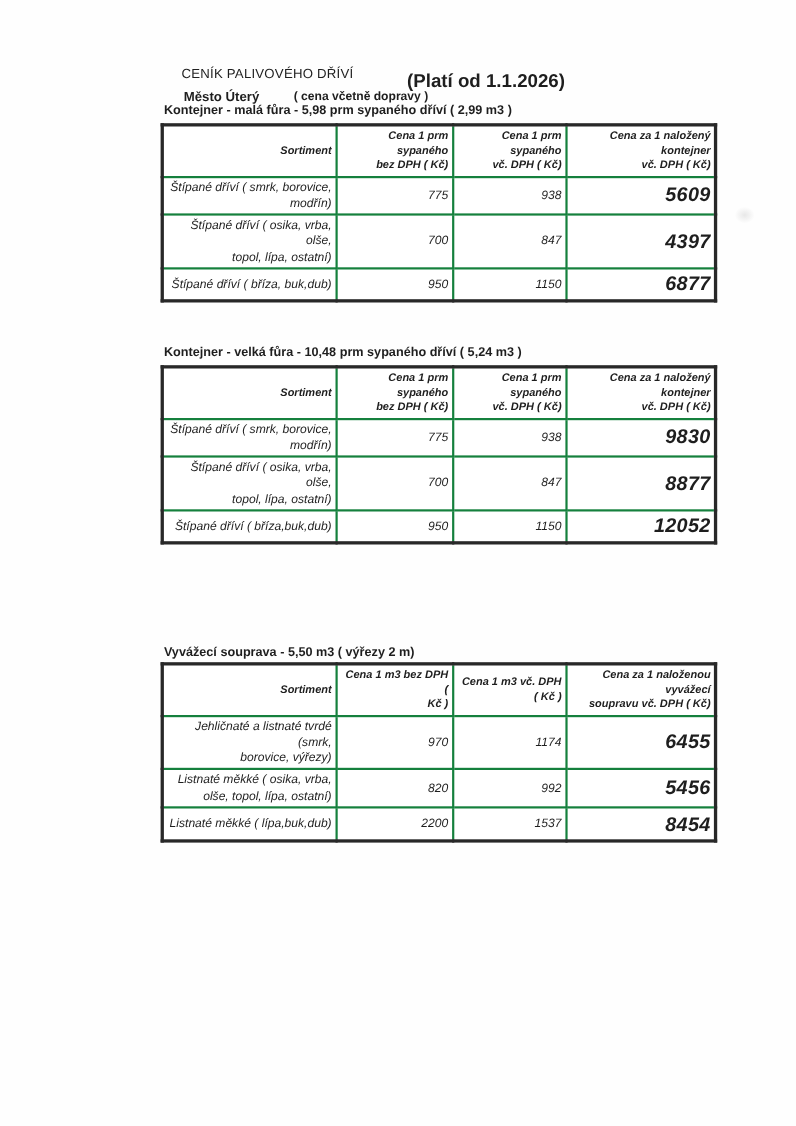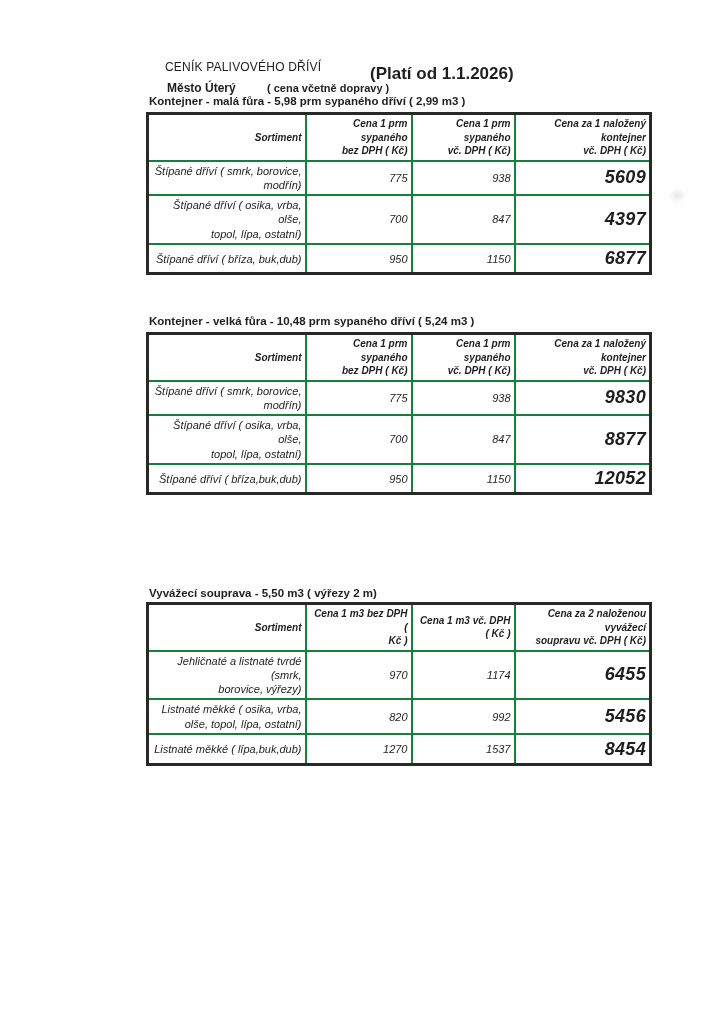--- a/index.html
+++ b/index.html
@@ -178,42 +178,42 @@
           <col class="c2">
           <col class="c3">
         </colgroup>
       <thead>
         <tr>
           <th>Sortiment</th>
           <th>Cena 1 m3 bez DPH  (
 Kč )</th>
           <th>Cena 1 m3  vč. DPH
 ( Kč )</th>
-          <th>Cena za 2 naloženou vyvážecí
+          <th>Cena za 1 naloženou vyvážecí
 soupravu vč. DPH    ( Kč)</th>
         </tr>
       </thead>
       <tbody>
         <tr>
           <td class="sortiment">Jehličnaté a listnaté tvrdé (smrk,
 borovice, výřezy)</td>
           <td>970</td>
           <td>1174</td>
           <td class="total">6455</td>
         </tr>
         <tr>
           <td class="sortiment">Listnaté měkké ( osika, vrba,
 olše, topol, lípa, ostatní)</td>
           <td>820</td>
           <td>992</td>
           <td class="total">5456</td>
         </tr>
         <tr>
           <td class="sortiment">Listnaté měkké ( lípa,buk,dub)</td>
-          <td>1270</td>
+          <td>2200</td>
           <td>1537</td>
           <td class="total">8454</td>
         </tr>
       </tbody>
     </table>
   </section>
 
   <div class="scan-artifact"></div>
 
 </div>

